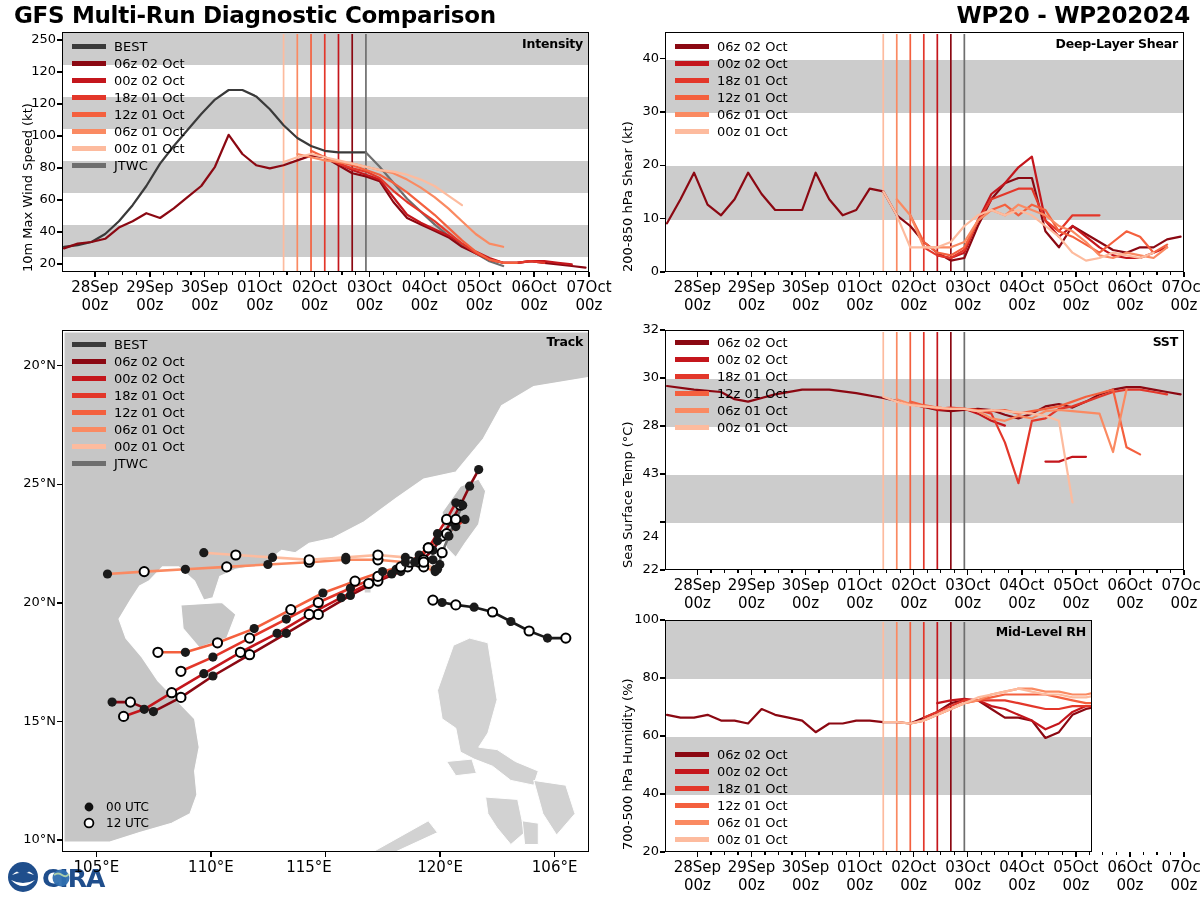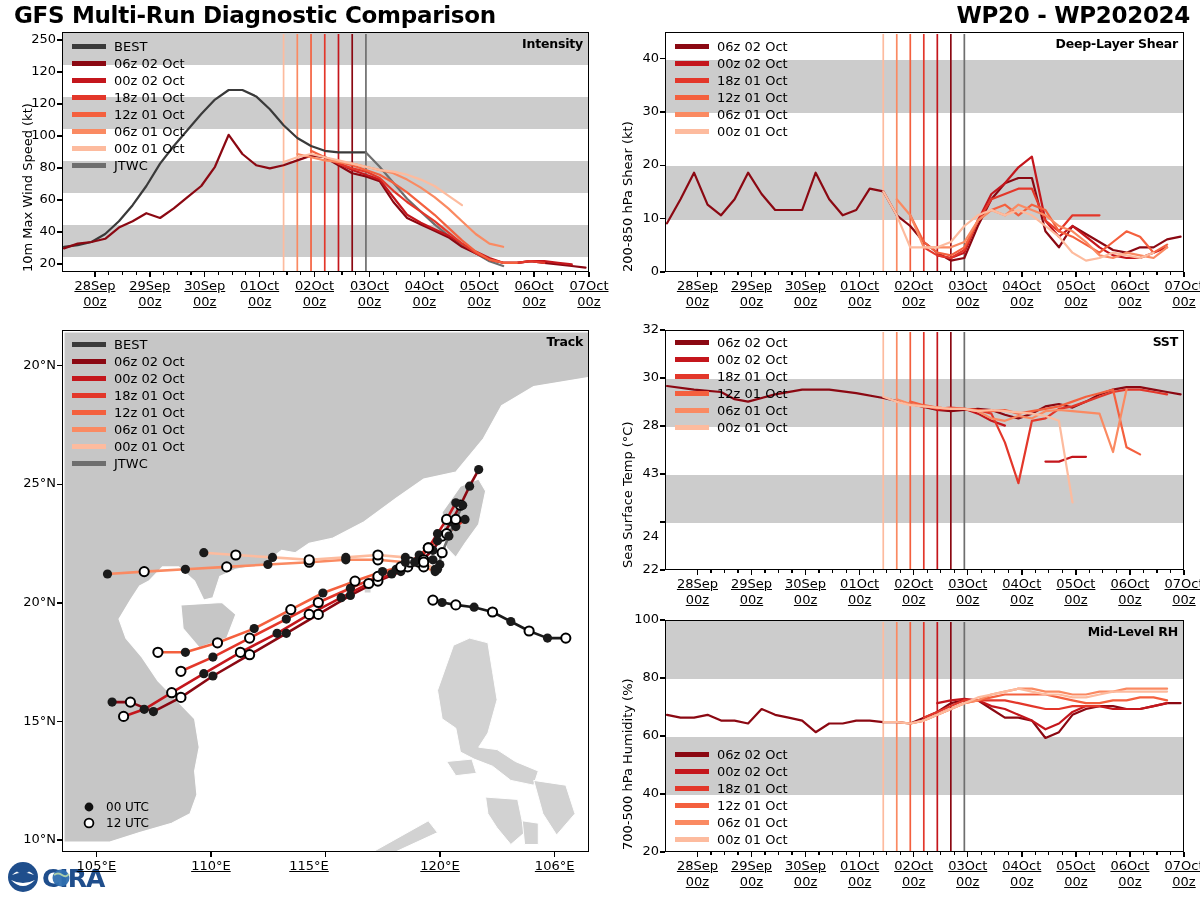--- a/index.html
+++ b/index.html
@@ -34,22 +34,22 @@
   }
   .ylabel {
     position:absolute; transform-origin:0 0;
     font-size:13px; color:#000; white-space:nowrap;
   }
   .ytick {
     position:absolute; text-align:right; font-size:13px; color:#000;
     white-space:nowrap;
   }
   .xtick {
-    position:absolute; text-align:center; font-size:13px; color:#000;
-    line-height:1.22; white-space:nowrap;text-decoration:underline;
+    position:absolute; text-align:center; font-size:15px; color:#000;
+    line-height:1.22; white-space:nowrap;
   }
   .tickmark { position:absolute; background:#000; }
   .legend { position:absolute; z-index:45; }
   .legend-row { display:flex; align-items:center; height:17px; }
   .legend-swatch { width:34px; height:4.2px; margin-right:8px; flex:0 0 auto; }
   .legend-text { font-size:13px; color:#000; white-space:nowrap; }
   svg { display:block; position:absolute; left:0; top:0; overflow:visible; }
   .vline { stroke-width:1.7; }
   .trk-line { fill:none; stroke-linejoin:round; stroke-linecap:round; }
   .land { fill:#c6c6c6; stroke:#ffffff; stroke-width:1.1; }
@@ -260,21 +260,21 @@
         <path d="M256.80 74.40 L270.31 76.80 L283.83 75.60 L297.34 76.80 L310.86 78.00 L324.38 81.60 L337.89 110.40 L351.41 151.20 L364.92 88.80 L378.44 86.40 L391.95 76.80 L405.47 74.40 L418.98 69.60 L432.50 64.80 L446.02 60.00 L459.53 57.60 L473.05 57.60 L486.56 60.00 L500.08 62.40 " fill="none" stroke="#e3372a" stroke-width="2.2" stroke-linejoin="round" stroke-linecap="round"></path>
         <path d="M243.28 69.60 L256.80 73.20 L270.31 75.60 L283.83 76.80 L297.34 76.80 L310.86 78.00 L324.38 79.20 L337.89 78.00 L351.41 81.60 L364.92 79.20 L378.44 76.80 L391.95 74.40 L405.47 69.60 L418.98 64.80 L432.50 61.20 L446.02 57.60 L459.53 115.20 L473.05 122.40 " fill="none" stroke="#f4603e" stroke-width="2.2" stroke-linejoin="round" stroke-linecap="round"></path>
         <path d="M229.77 67.20 L243.28 72.00 L256.80 74.40 L270.31 75.60 L283.83 76.80 L297.34 76.80 L310.86 79.20 L324.38 86.40 L337.89 88.80 L351.41 84.00 L364.92 86.40 L378.44 79.20 L391.95 78.00 L405.47 79.20 L418.98 80.40 L432.50 81.60 L446.02 120.00 L459.53 57.60 " fill="none" stroke="#fa8a62" stroke-width="2.2" stroke-linejoin="round" stroke-linecap="round"></path>
         <path d="M216.25 64.80 L229.77 69.60 L243.28 73.20 L256.80 74.40 L270.31 75.60 L283.83 76.80 L297.34 76.80 L310.86 79.20 L324.38 78.00 L337.89 79.20 L351.41 80.40 L364.92 81.60 L378.44 84.00 L391.95 88.80 L405.47 170.40 " fill="none" stroke="#fdbb9e" stroke-width="2.2" stroke-linejoin="round" stroke-linecap="round"></path>
       </svg>
     </div>
   <div class="corner-label">SST</div>
 </div>
 <div class="ylabel" style="left:620px; top:568px; transform:rotate(-90deg);">Sea Surface Temp (°C)</div>
 
-<div class="panel" id="p-rh" style="left:665px; top:620px; width:519px; height:232px;">
+<div class="panel" id="p-rh" style="left:665px; top:620px; width:427px; height:232px;">
   <div class="plotbox">
       <div class="band" style="top: 116px; height: 58px;"></div>
       <div class="band" style="top: 0px; height: 58px;"></div>
       <svg width="516" height="229" style="left: 1px; top: 1px;">
         <line x1="216.25" x2="216.25" y1="0" y2="229" stroke="#fdbb9e" stroke-width="1.7" class="vline"></line>
         <line x1="229.76562500000003" x2="229.76562500000003" y1="0" y2="229" stroke="#fa8a62" stroke-width="1.7" class="vline"></line>
         <line x1="243.28125" x2="243.28125" y1="0" y2="229" stroke="#f4603e" stroke-width="1.7" class="vline"></line>
         <line x1="256.796875" x2="256.796875" y1="0" y2="229" stroke="#e3372a" stroke-width="1.7" class="vline"></line>
         <line x1="270.3125" x2="270.3125" y1="0" y2="229" stroke="#c4161c" stroke-width="1.7" class="vline"></line>
         <line x1="283.828125" x2="283.828125" y1="0" y2="229" stroke="#8b0812" stroke-width="1.7" class="vline"></line>

